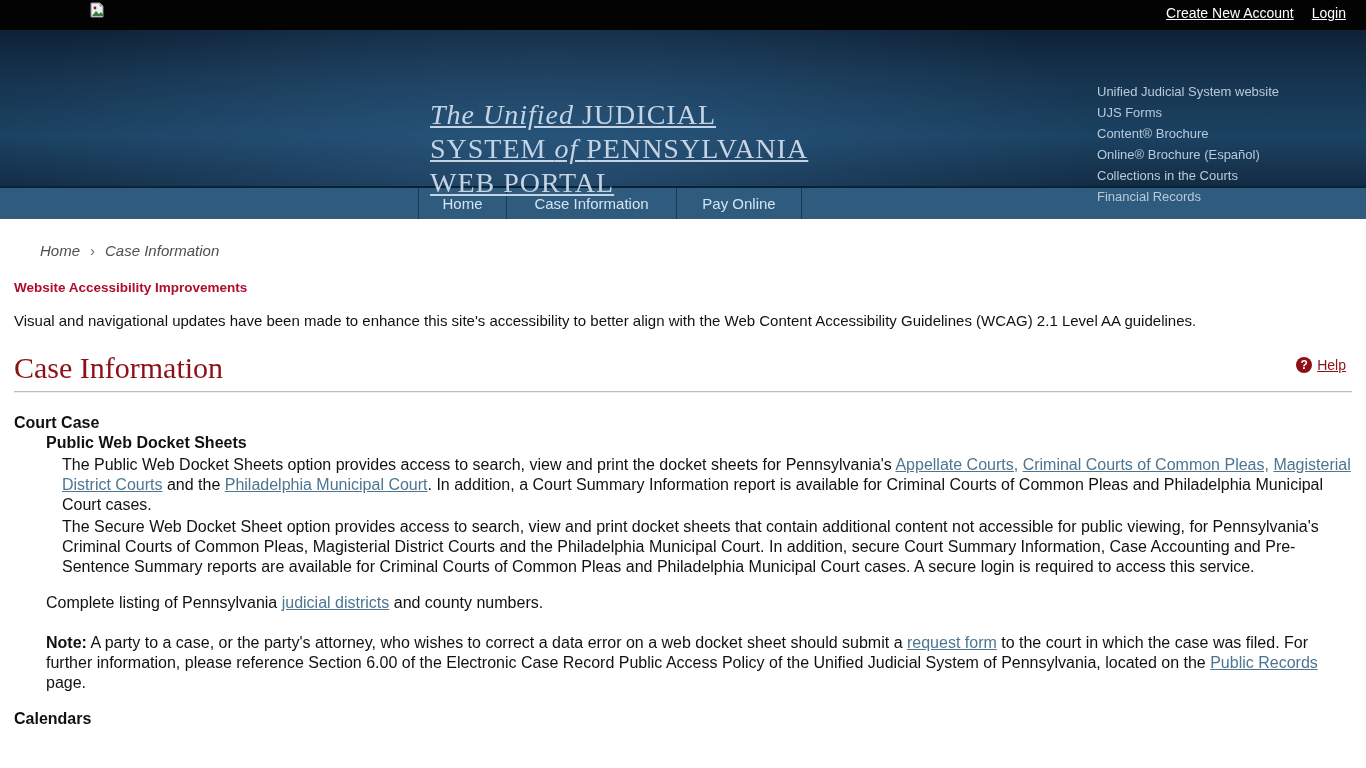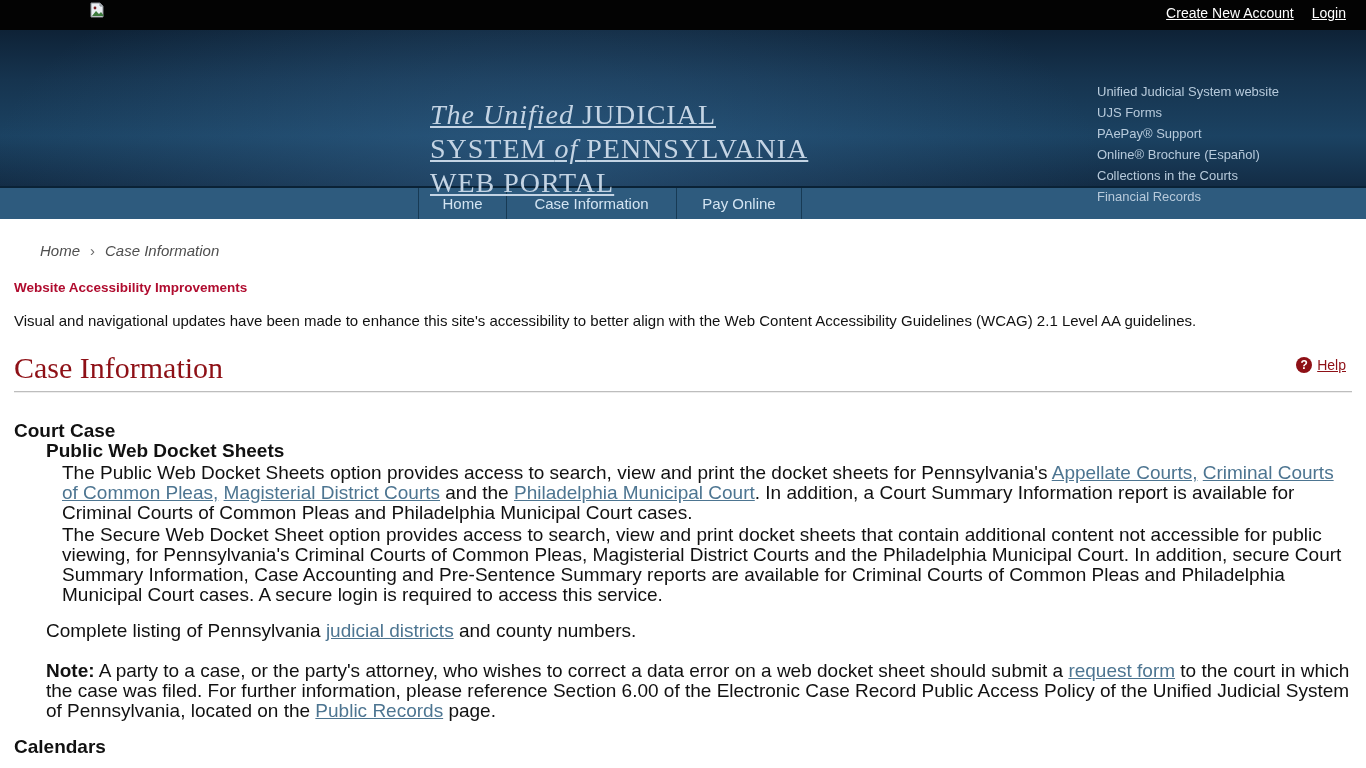--- a/index.html
+++ b/index.html
@@ -49,21 +49,21 @@
     font-size: 30px; color: #8e1016; }
   .help-link { position: absolute; right: 6px; top: 6px; display: flex; align-items: center;
     gap: 5px; cursor: pointer; text-decoration: none; }
   .help-q { width: 16px; height: 16px; border-radius: 50%; background: #8e1016; color: #fff;
     font-size: 12px; font-weight: bold; display: flex; align-items: center; justify-content: center; }
   .help-label { color: #8e1016; font-size: 14px; text-decoration: underline; }
   .heading-divider { margin: 6px 14px 0; border: 0; height: 0;
     border-top: 1px solid #bdbdbd; border-bottom: 1px solid #ededed; }
 
   
-  .content { margin: 28px 14px 0; font-size: 19px; line-height: 20px; color: #111; }
+  .content { margin: 20px 14px 0; font-size: 16px; line-height: 20px; color: #111; }
   .h-l0 { font-weight: bold; }
   .h-l1 { font-weight: bold; margin-left: 16px; }
   .h-l2 { font-weight: bold; margin-left: 32px; }
   .para { margin: 2px 0 0 48px; }
   .sec-gap { margin-top: 16px; }
   .listing-line { margin: 16px 0 0 32px; }
   .note-para { margin: 20px 0 0 32px; }
   .calendars { margin-top: 16px; font-weight: bold; }
   .txt-link { color: #4d7591; text-decoration: underline; cursor: pointer; }
 </style>
@@ -87,21 +87,21 @@
 
 <div class="site-header">
   <div class="logo">
     <div class="logo-line"><em>The Unified </em><span>JUDICIAL</span></div>
     <div class="logo-line"><span>SYSTEM </span><em>of </em><span>PENNSYLVANIA</span></div>
     <div class="logo-line"><span>WEB PORTAL</span></div>
   </div>
   <ul class="quick-links">
     <li><a href="#">Unified Judicial System website</a></li>
     <li><a href="#">UJS Forms</a></li>
-    <li><a href="#">PAePay® Support</a></li>
+    <li><a href="#">Content® Brochure</a></li>
     <li><a href="#">Online® Brochure (Español)</a></li>
     <li><a href="#">Collections in the Courts</a></li>
     <li><a href="#">Financial Records</a></li>
   </ul>
 </div>
 
 <div class="mainnav">
   <div class="nav-inner">
     <div class="nav-item nav-home">Home</div>
     <div class="nav-item nav-case">Case Information</div>

